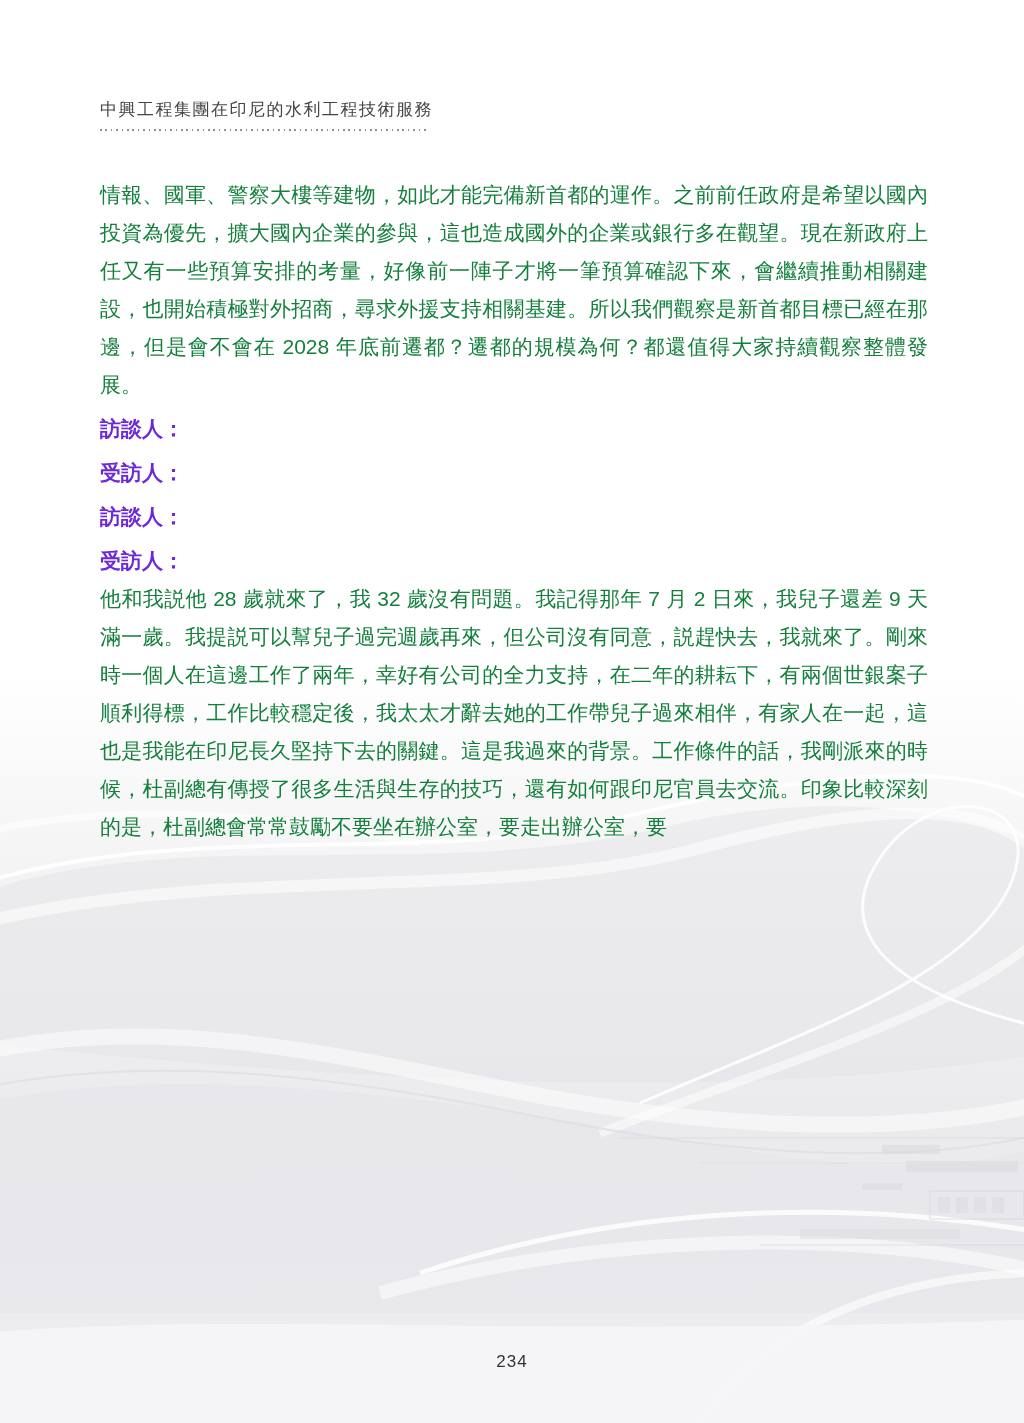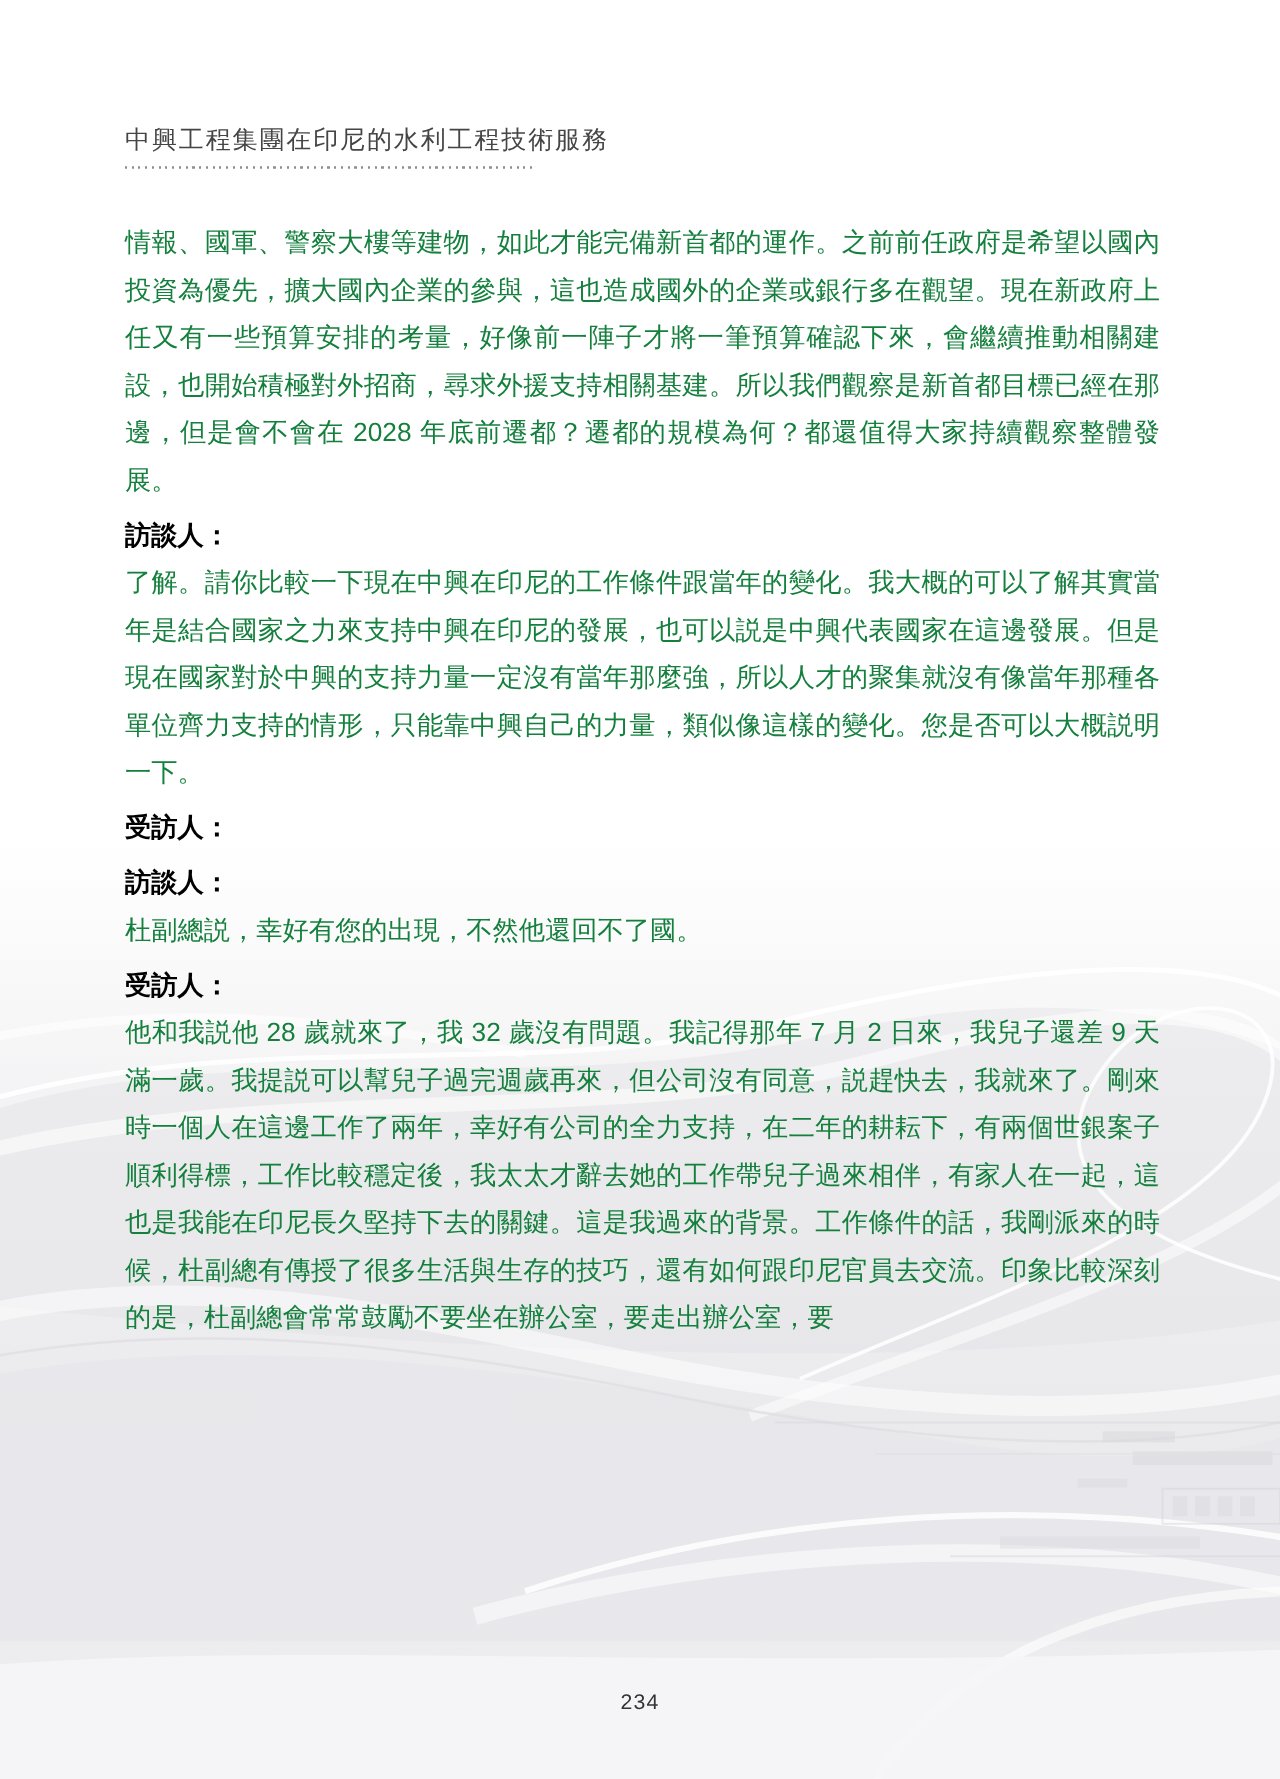--- a/index.html
+++ b/index.html
@@ -16,39 +16,39 @@
     position:absolute;left:0;bottom:0;width:1024px;height:790px;
     pointer-events:none;
   }
 
   
   .running-header{
     position:absolute;left:100px;top:98px;width:828px;z-index:2;
   }
   .running-header .title{
     display:inline-block;
-    font-size:20px;letter-spacing:1.5px;color:#454545;
+    font-size:17px;letter-spacing:1.5px;color:#454545;
     padding-bottom:7px;
   }
   .dotted-rule{
     width:326px;height:2px;margin-top:1px;
     background-image:repeating-linear-gradient(to right,#8f8f8f 0 1.6px,transparent 1.6px 5.4px);
   }
 
   
   .content{
     position:absolute;left:100px;top:176px;width:828px;z-index:2;
   }
   .paragraph{
     font-size:21px;line-height:38px;color:#15803d;
     text-align:justify;text-justify:inter-character;
     margin:0;
   }
   .speaker{
-    font-size:21px;line-height:38px;font-weight:bold;color:#000000;
+    font-size:21px;line-height:38px;font-weight:bold;color:#6d28d9;
     margin:6px 0 0 0;
   }
 
   .page-number{
     position:absolute;left:0;top:1352px;width:1024px;z-index:2;
     text-align:center;font-size:17px;color:#333333;letter-spacing:1px;
   }
 </style>
 </head>
 <body>
@@ -99,23 +99,21 @@
   </svg>
 
   <header class="running-header">
     <div class="title">中興工程集團在印尼的水利工程技術服務</div>
     <div class="dotted-rule"></div>
   </header>
 
   <main class="content">
     <p class="paragraph">情報、國軍、警察大樓等建物，如此才能完備新首都的運作。之前前任政府是希望以國內投資為優先，擴大國內企業的參與，這也造成國外的企業或銀行多在觀望。現在新政府上任又有一些預算安排的考量，好像前一陣子才將一筆預算確認下來，會繼續推動相關建設，也開始積極對外招商，尋求外援支持相關基建。所以我們觀察是新首都目標已經在那邊，但是會不會在 2028 年底前遷都？遷都的規模為何？都還值得大家持續觀察整體發展。</p>
     <p class="speaker">訪談人：</p>
-    <p class="paragraph">了解。請你比較一下現在中興在印尼的工作條件跟當年的變化。我大概的可以了解其實當年是結合國家之力來支持中興在印尼的發展，也可以説是中興代表國家在這邊發展。但是現在國家對於中興的支持力量一定沒有當年那麼強，所以人才的聚集就沒有像當年那種各單位齊力支持的情形，只能靠中興自己的力量，類似像這樣的變化。您是否可以大概説明一下。</p>
     <p class="speaker">受訪人：</p>
     <p class="speaker">訪談人：</p>
-    <p class="paragraph">杜副總説，幸好有您的出現，不然他還回不了國。</p>
     <p class="speaker">受訪人：</p>
     <p class="paragraph">他和我説他 28 歲就來了，我 32 歲沒有問題。我記得那年 7 月 2 日來，我兒子還差 9 天滿一歲。我提説可以幫兒子過完週歲再來，但公司沒有同意，説趕快去，我就來了。剛來時一個人在這邊工作了兩年，幸好有公司的全力支持，在二年的耕耘下，有兩個世銀案子順利得標，工作比較穩定後，我太太才辭去她的工作帶兒子過來相伴，有家人在一起，這也是我能在印尼長久堅持下去的關鍵。這是我過來的背景。工作條件的話，我剛派來的時候，杜副總有傳授了很多生活與生存的技巧，還有如何跟印尼官員去交流。印象比較深刻的是，杜副總會常常鼓勵不要坐在辦公室，要走出辦公室，要</p>
   </main>
 
   <footer class="page-number">234</footer>
 
 </div>
 
 </body></html>

